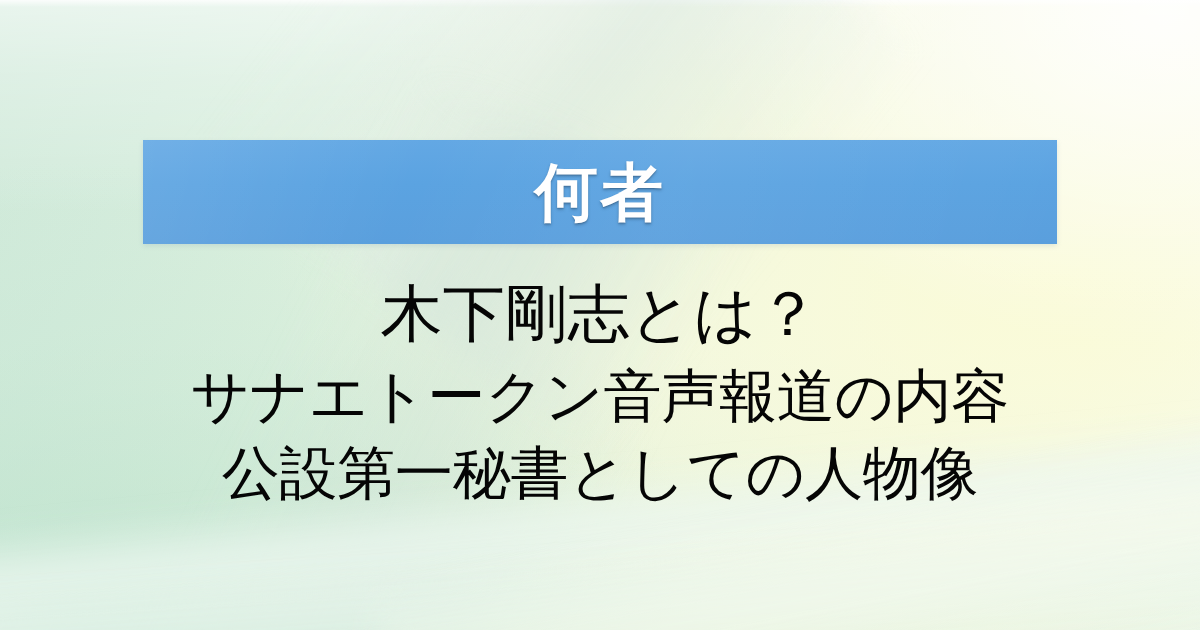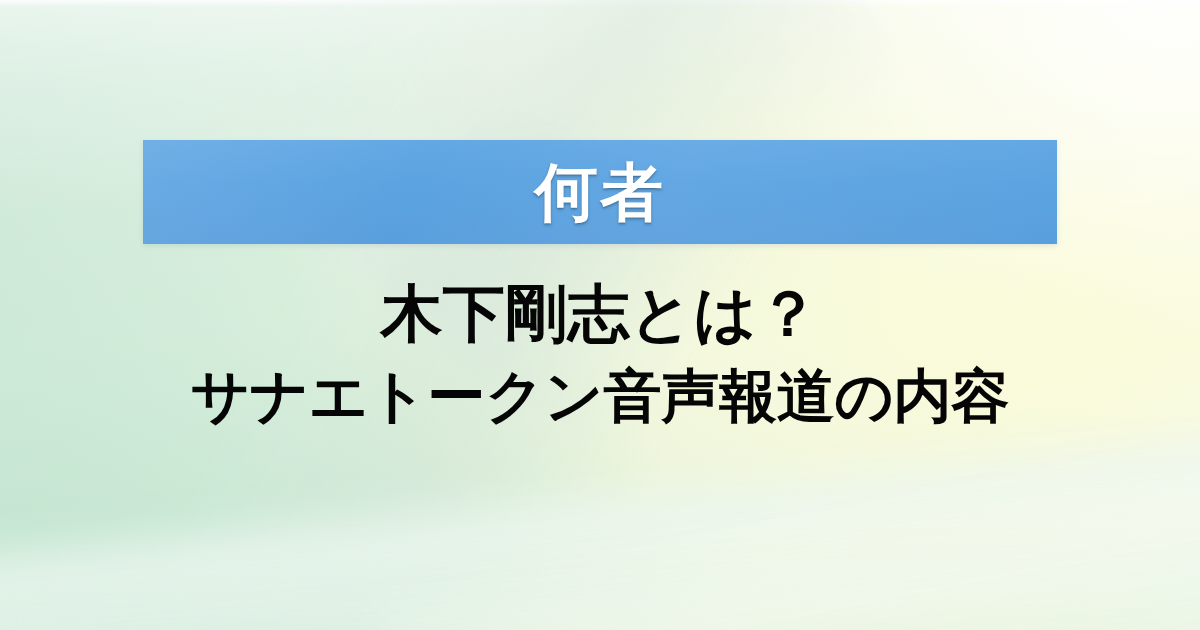--- a/index.html
+++ b/index.html
@@ -207,21 +207,21 @@
   }
 
   
   #title-block {
     position: absolute;
     left: 0;
     top: 283px;
     width: 1200px;
     text-align: center;
     color: #000000;
-    font-weight: 700;
+    font-weight: 400;
     line-height: 1;
   }
 
   .title-line {
     display: block;
     white-space: nowrap;
     color: #050505;
   }
 
   #title-line-1 {
@@ -260,15 +260,16 @@
   <div class="streak" id="streak-wave-bottom"></div>
   <div class="streak" id="streak-wave-sweep"></div>
 
   <div id="category-banner">
     <span id="category-banner-label">何者</span>
   </div>
 
   <div id="title-block">
     <span class="title-line" id="title-line-1">木下剛志とは？</span>
     <span class="title-line" id="title-line-2">サナエトークン音声報道の内容</span>
+    <span class="title-line" id="title-line-3">公設第一秘書としての人物像</span>
   </div>
 
 </div>
 
 </body></html>

